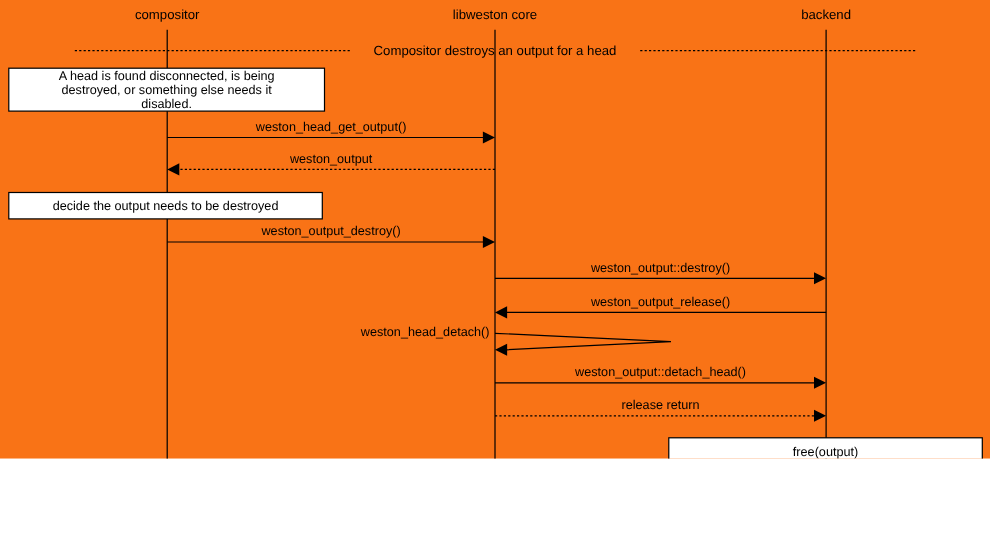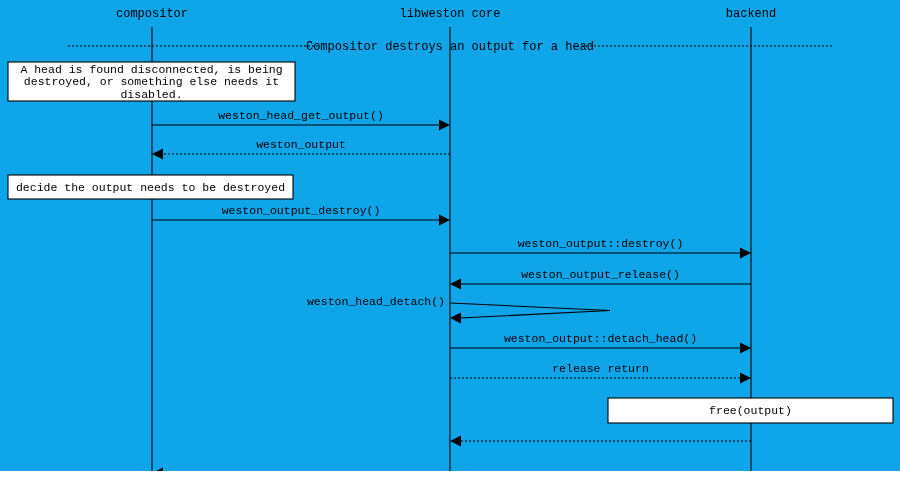--- a/index.html
+++ b/index.html
@@ -4,23 +4,23 @@
 <title>Sequence Diagram</title>
 <style>
   html, body {
     margin: 0;
     padding: 0;
     background: #ffffff;
   }
   #diagram-root {
     position: relative;
     width: 900px;
-    height: 471px;
-    background: #0ea5e9;
-    font-family: Liberation Mono, monospace;
+    height: 417px;
+    background: #f97316;
+    font-family: Liberation Sans, sans-serif;
     overflow: hidden;
   }
   #diagram-svg {
     position: absolute;
     left: 0;
     top: 0;
     width: 900px;
     height: 493px;
     display: block;
   }

